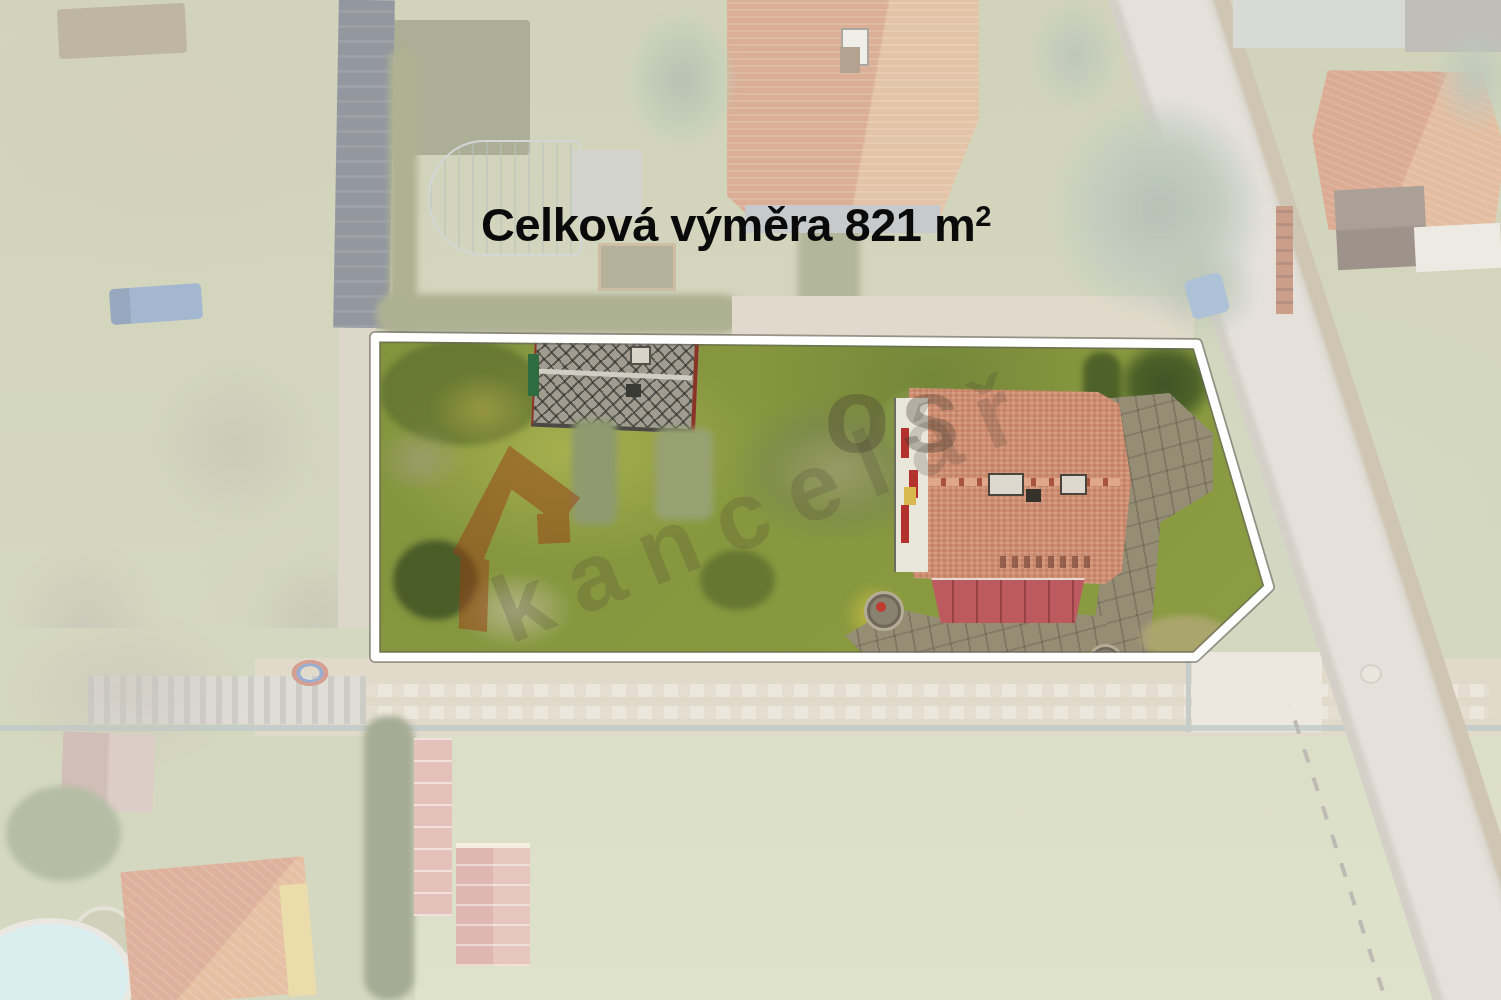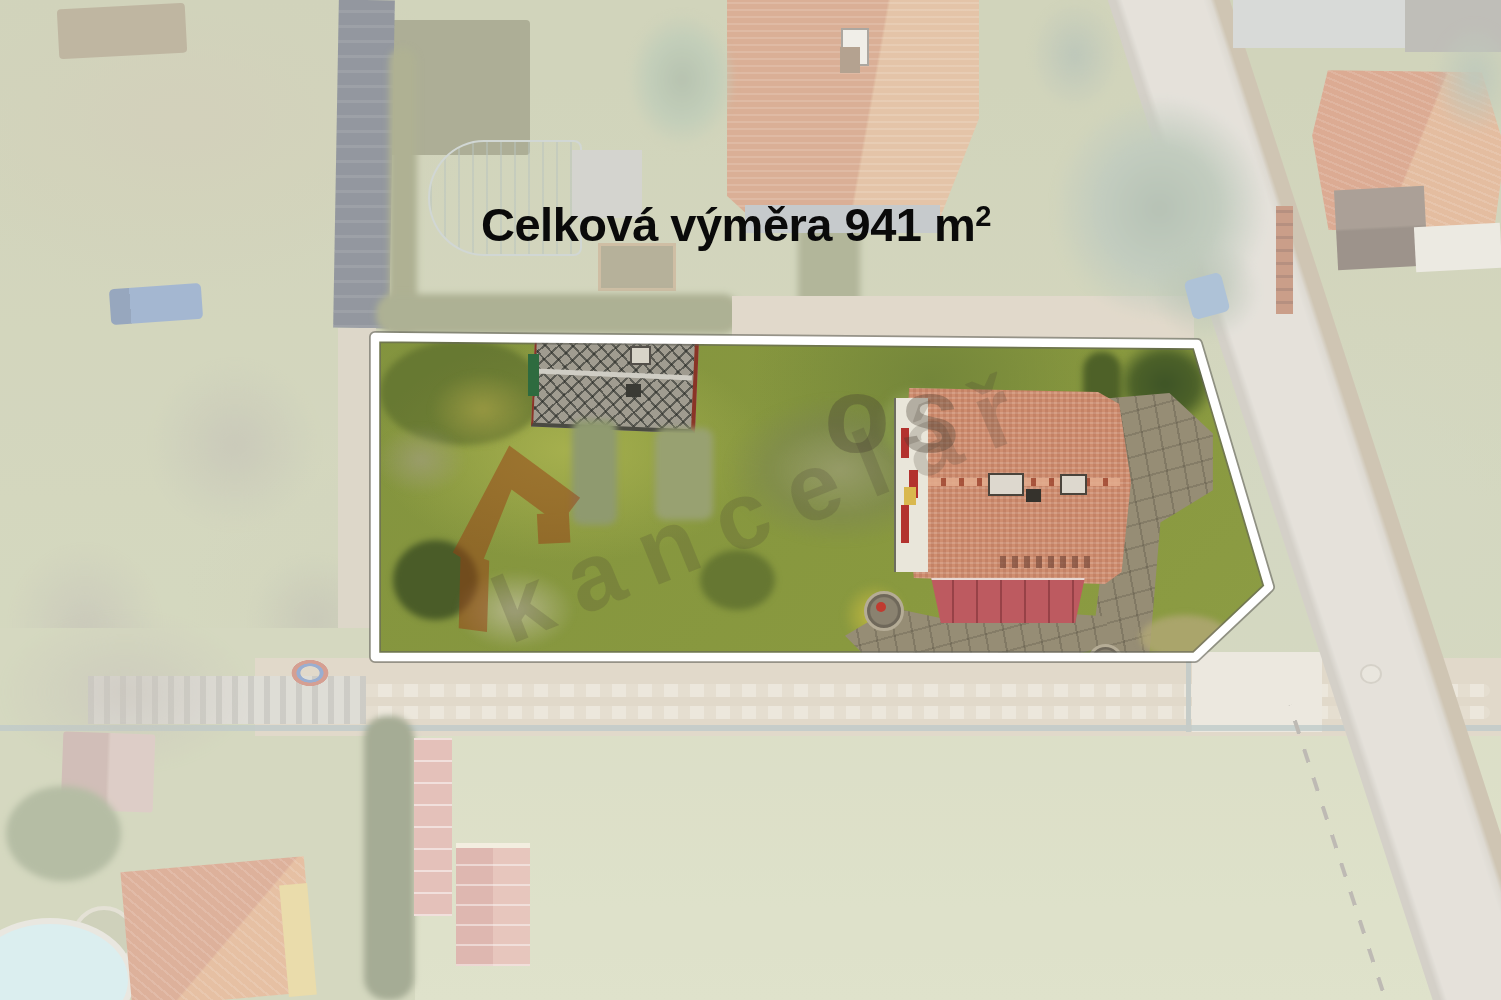--- a/index.html
+++ b/index.html
@@ -184,16 +184,16 @@
   <div class="abs" style="left:0;top:0;width:1501px;height:1000px;pointer-events:none;">
     <svg class="abs" style="left:452px;top:428px;opacity:.5;transform:rotate(-3deg);" width="175" height="215" viewBox="0 0 175 215">
       <path d="M0,120 L62,16 L130,72 L108,98 L62,60 L26,138 Z M8,118 L36,130 L30,201 L2,196 Z" fill="#993e14"></path>
       <rect x="86" y="86" width="32" height="30" fill="#993e14"></rect>
     </svg>
     <div class="abs wm-big" style="left:824px;top:352px;">os</div>
     <div class="abs wm-diag" style="left:498px;top:560px;">kancelář</div>
   </div>
 
   <div id="title" class="abs">
-    <span>Celková výměra 941 m</span><sup>2</sup>
+    <span>Celková výměra 821 m</span><sup>2</sup>
   </div>
 
 </div>
 
 </body></html>

